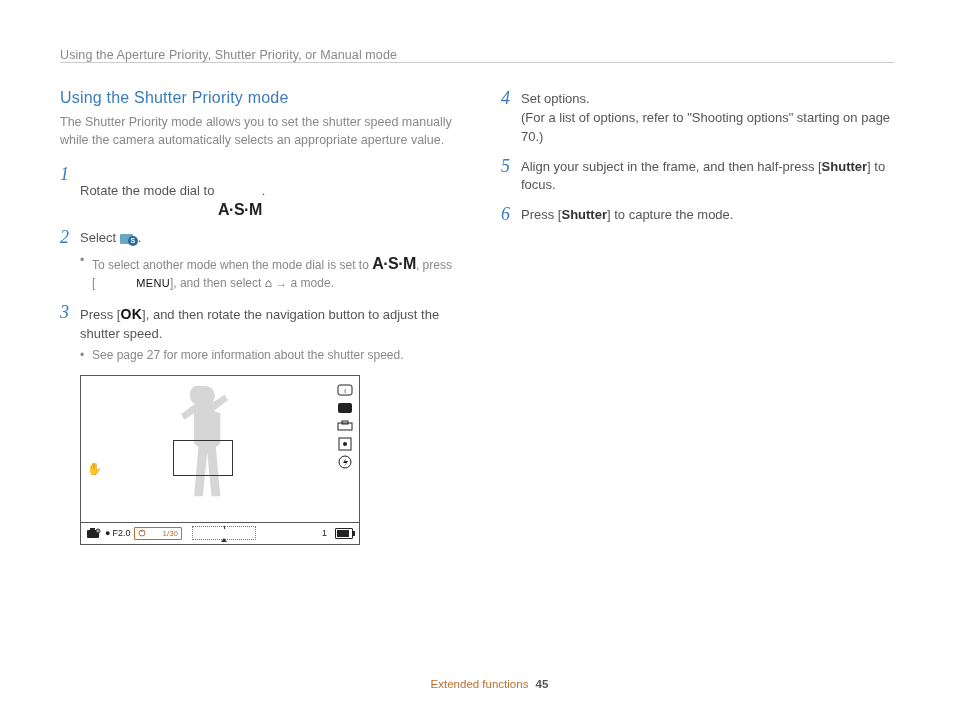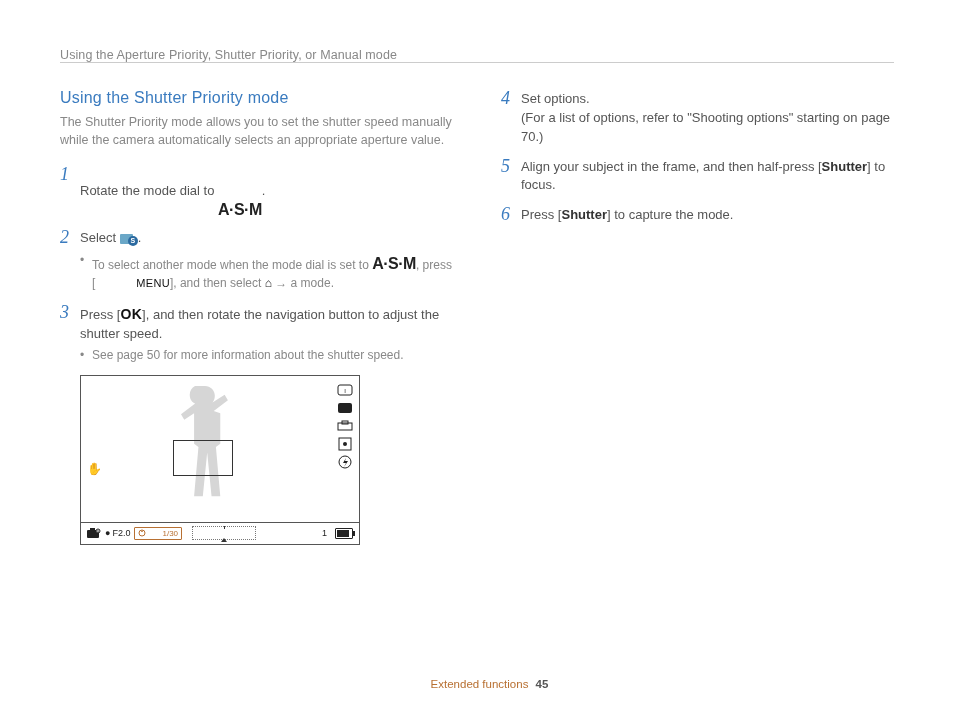--- a/index.html
+++ b/index.html
@@ -276,21 +276,21 @@
           </div>
         </div>
       </div>
 
       <div class="step">
         <div class="step-num">3</div>
         <div class="step-body">
           <span>Press [</span><span class="ok-text">OK</span><span>], and then rotate the navigation button to adjust the shutter speed.</span>
           <div class="sub-bullet">
             <span class="dot">•</span>
-            <span>See page 50 for more information about the shutter speed.</span>
+            <span>See page 27 for more information about the shutter speed.</span>
           </div>
         </div>
       </div>
 
       <div class="preview-box">
         <div class="preview-main">
           <svg class="silhouette" viewBox="0 0 60 110">
             <path d="M30 0 c5 0 9 4 9 9 c0 4 -2 7 -5 8 l14 -9 l3 5 l-13 10 l6 2 v28 l-4 3 l4 45 h-8 l-4 -40 l-4 40 h-8 l4 -45 l-4 -3 v-28 l-9 6 l-3 -5 l13 -10 c-3 -1 -5 -4 -5 -8 c0 -5 4 -9 9 -9 z"></path>
           </svg>
           <div class="focus-rect"></div>

